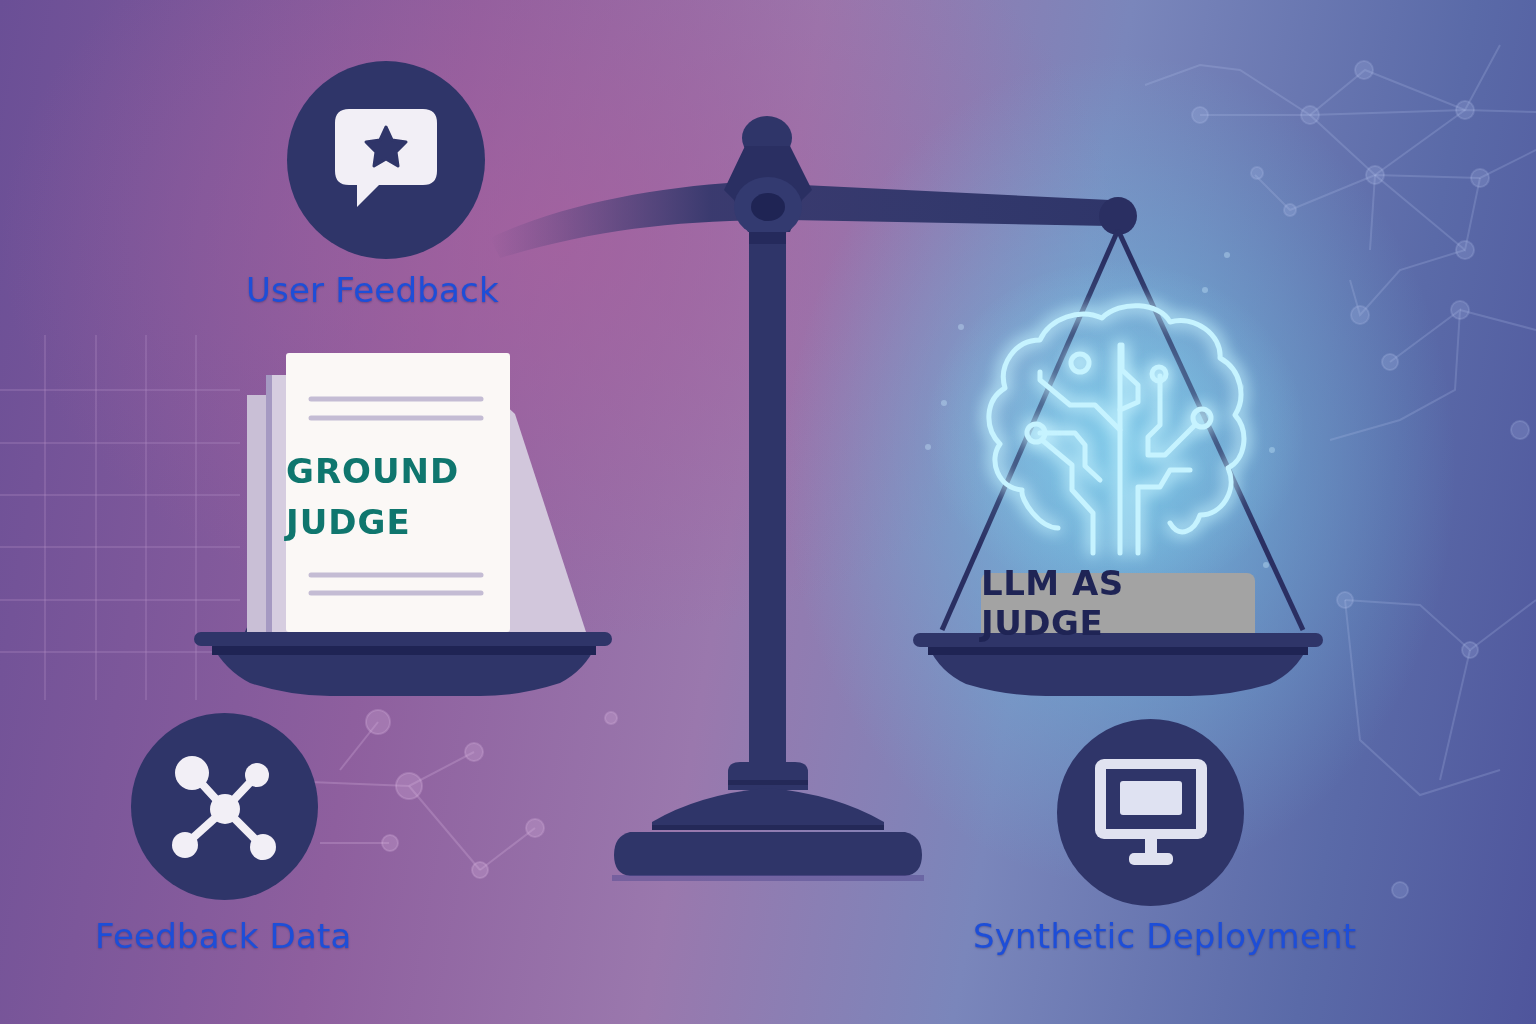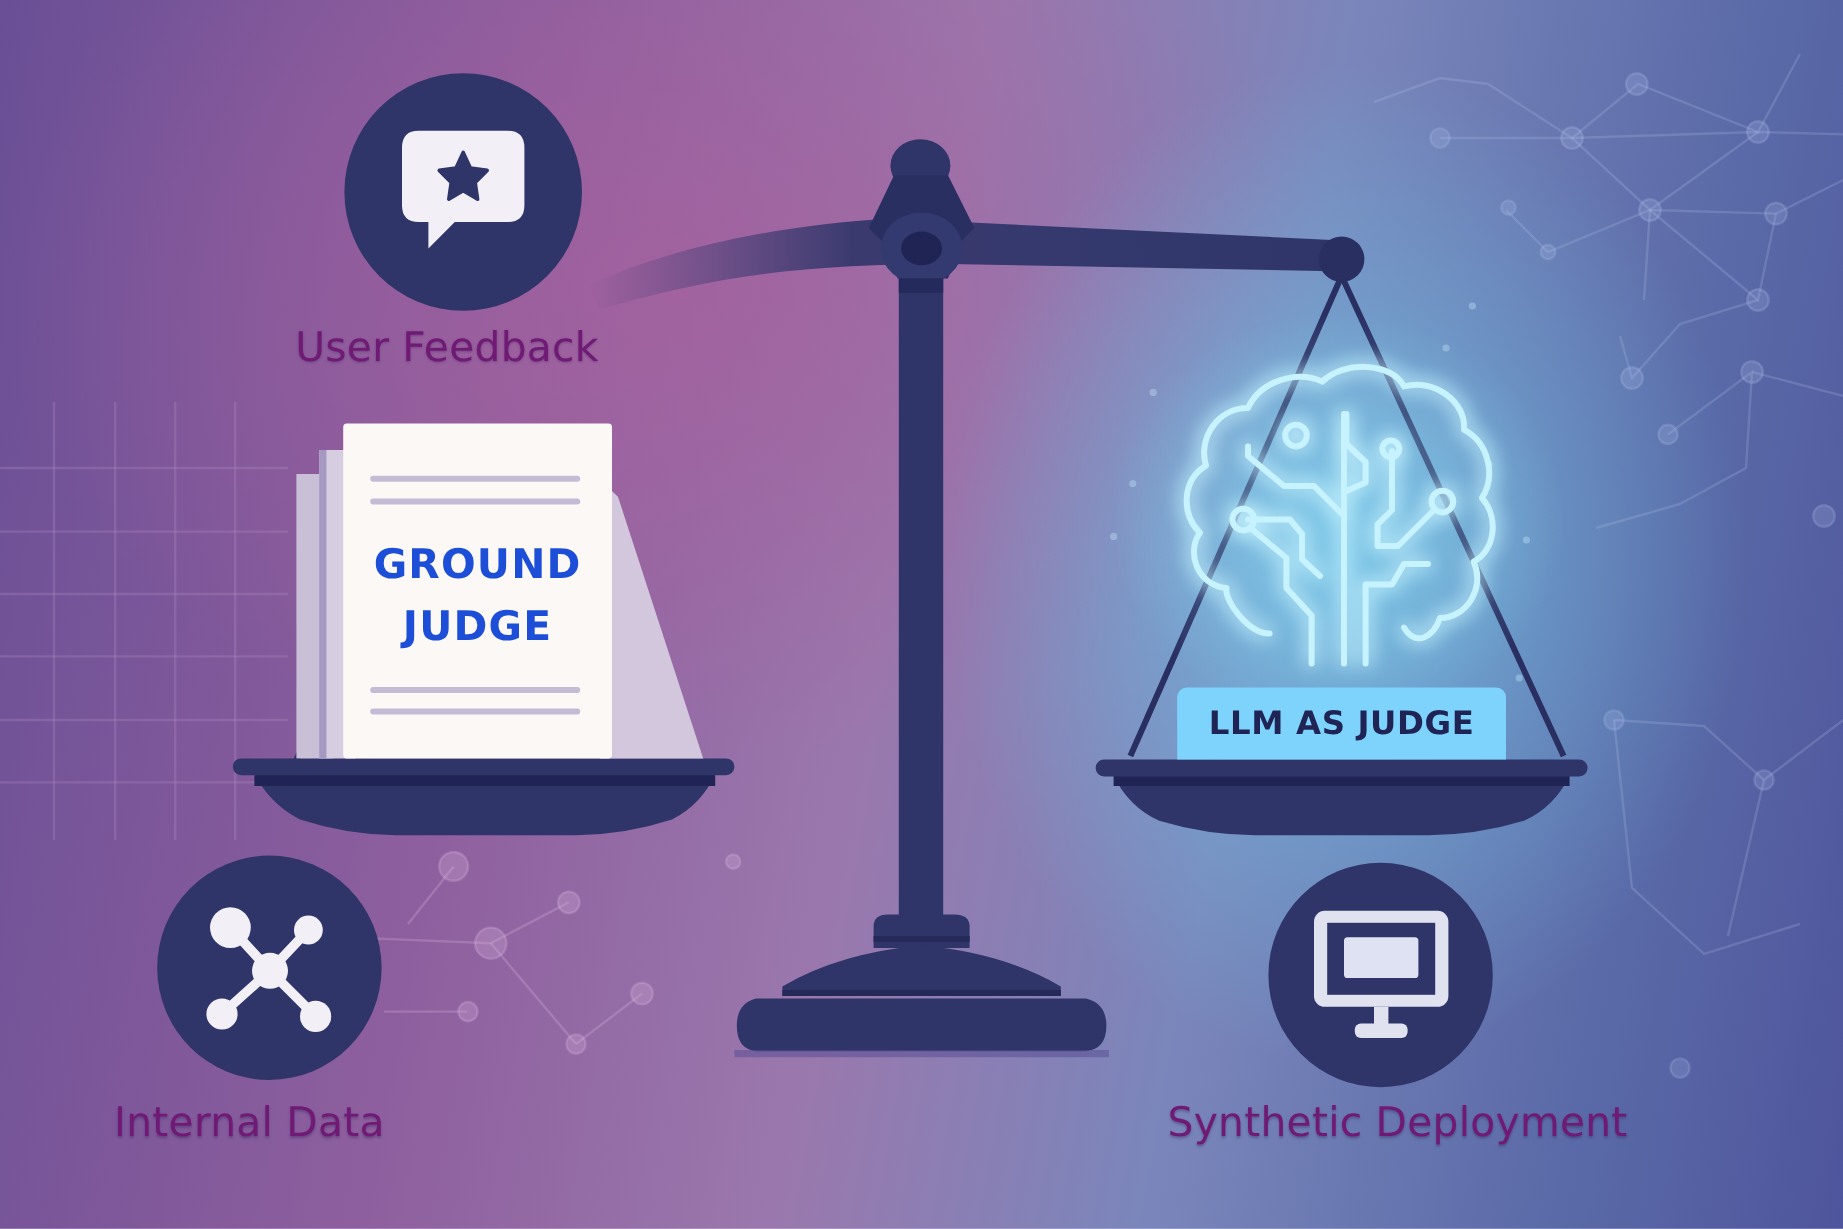--- a/index.html
+++ b/index.html
@@ -6,36 +6,36 @@
   body {
     width: 1536px; height: 1024px; overflow: hidden; position: relative;
     font-family: "DejaVu Sans", "Liberation Sans", sans-serif;
     background:
       radial-gradient(ellipse 420px 520px at 1120px 470px, rgba(110,190,225,0.85) 0%, rgba(110,190,225,0.35) 45%, rgba(110,190,225,0) 80%),
       radial-gradient(ellipse 700px 500px at 560px 240px, rgba(168,96,158,0.7) 0%, rgba(168,96,158,0) 80%),
       linear-gradient(100deg, #6a4f96 0%, #8e5f9e 28%, #9a78ad 48%, #7a86bb 66%, #5a6aa8 86%, #4f559c 100%);
   }
   .layer { position: absolute; left: 0; top: 0; width: 1536px; height: 1024px; }
   .label {
-    position: absolute; color: #701a75; font-size: 34px; white-space: nowrap;
+    position: absolute; color: #1d4ed8; font-size: 34px; white-space: nowrap;
     letter-spacing: 0.2px; text-shadow: 0 1px 2px rgba(40,30,80,0.35);
   }
   .icon-circle {
     position: absolute; border-radius: 50%; background: #2f3569;
     display: flex; align-items: center; justify-content: center;
   }
   .doc-title {
-    position: absolute; left: 286px; width: 224px; text-align: center;
-    color: #1d4ed8; font-size: 34px; font-weight: bold; letter-spacing: 1px; line-height: 50px;
+    position: absolute; left: 286px; width: 224px; 
+    color: #0f766e; font-size: 34px; font-weight: bold; letter-spacing: 1px; line-height: 50px;
   }
   .judge-badge {
     position: absolute; left: 981px; top: 573px; width: 274px; height: 60px;
-    background: #7dd3fc; border-radius: 8px 8px 0 0;
+    background: #a3a3a3; border-radius: 8px 8px 0 0;
     display: flex; align-items: center; justify-content: center;
-    color: #1f2455; font-size: 27px; font-weight: bold; letter-spacing: 0.5px;
+    color: #1f2455; font-size: 34px; font-weight: bold; letter-spacing: 0.5px;
   }
 </style>
 </head>
 <body>
 
 <svg class="layer" viewBox="0 0 1536 1024">
   <g stroke="#b38fc4" stroke-opacity="0.28" stroke-width="2">
     <line x1="0" y1="390" x2="240" y2="390"></line>
     <line x1="0" y1="443" x2="240" y2="443"></line>
     <line x1="0" y1="495" x2="240" y2="495"></line>
@@ -219,21 +219,21 @@
     </g>
     <g fill="#f2eff6">
       <circle cx="27" cy="26" r="17"></circle>
       <circle cx="92" cy="28" r="12"></circle>
       <circle cx="60" cy="62" r="15"></circle>
       <circle cx="20" cy="98" r="13"></circle>
       <circle cx="98" cy="100" r="13"></circle>
     </g>
   </svg>
 </div>
-<div class="label" style="left:95px; top:916px;">Internal Data</div>
+<div class="label" style="left:95px; top:916px;">Feedback Data</div>
 
 <div class="icon-circle" style="left:1057px; top:719px; width:187px; height:187px;">
   <svg width="120" height="120" viewBox="0 0 120 120">
     <rect x="4" y="6" width="112" height="80" rx="9" fill="#e0e2f0"></rect>
     <rect x="15" y="16" width="90" height="60" fill="#2f3569"></rect>
     <rect x="29" y="28" width="62" height="34" rx="3" fill="#dfe2f2"></rect>
     <rect x="54" y="86" width="12" height="18" fill="#e0e2f0"></rect>
     <rect x="38" y="100" width="44" height="12" rx="5" fill="#e0e2f0"></rect>
   </svg>
 </div>

